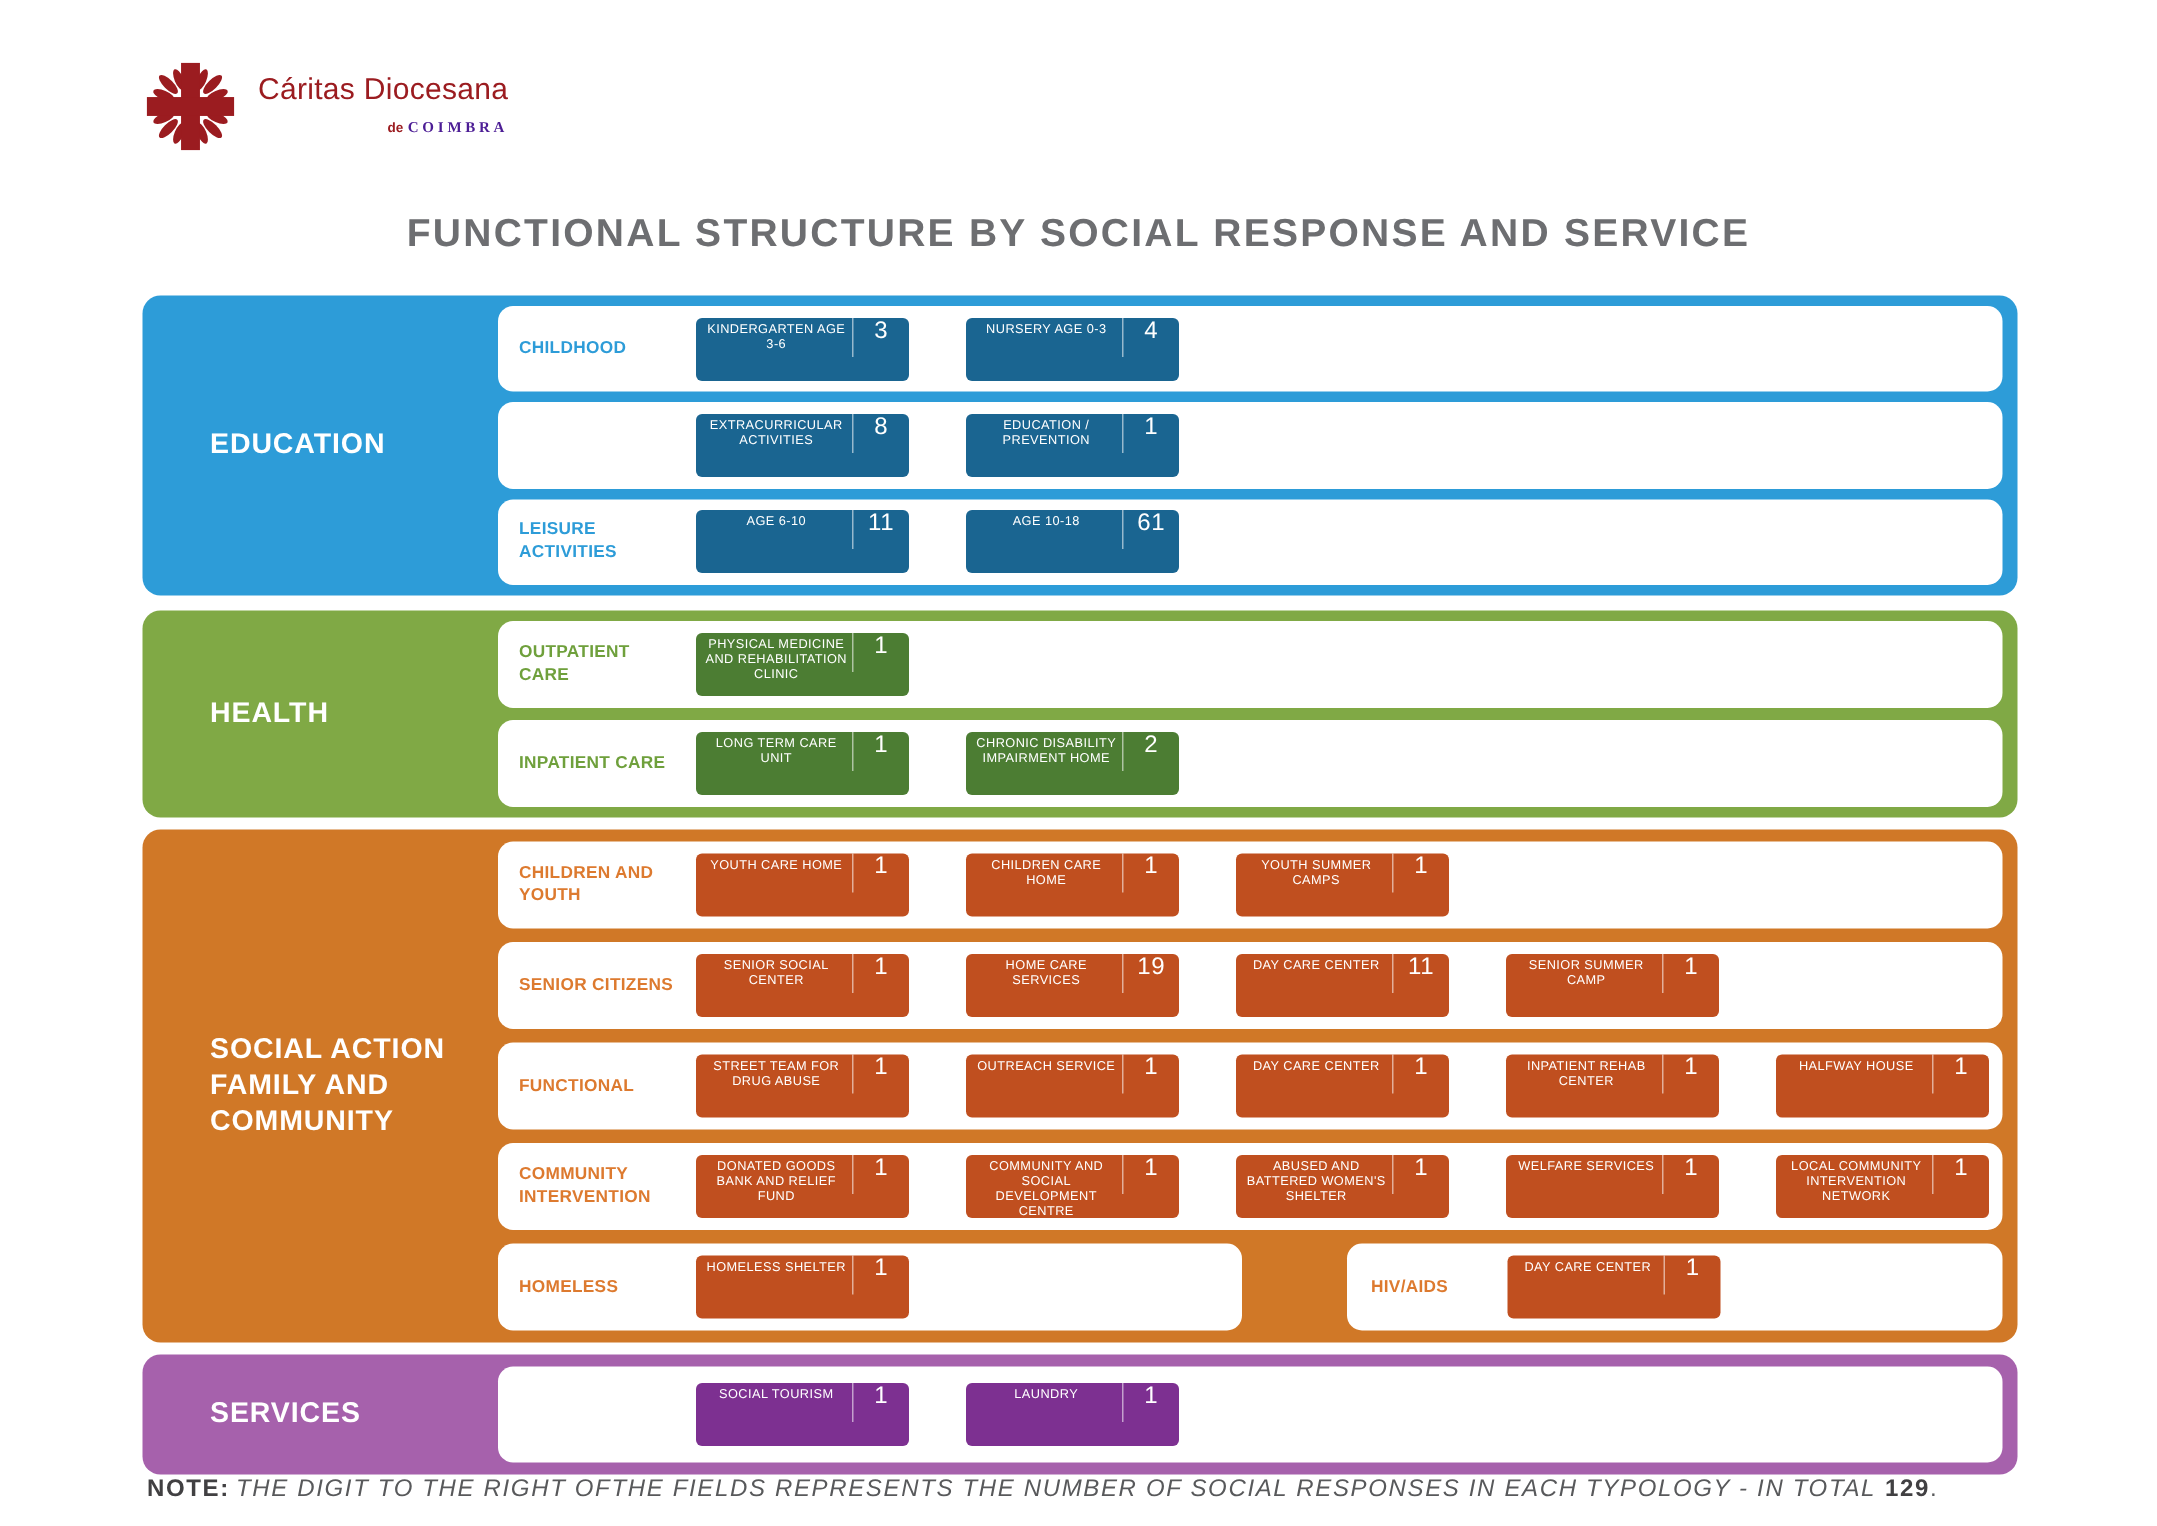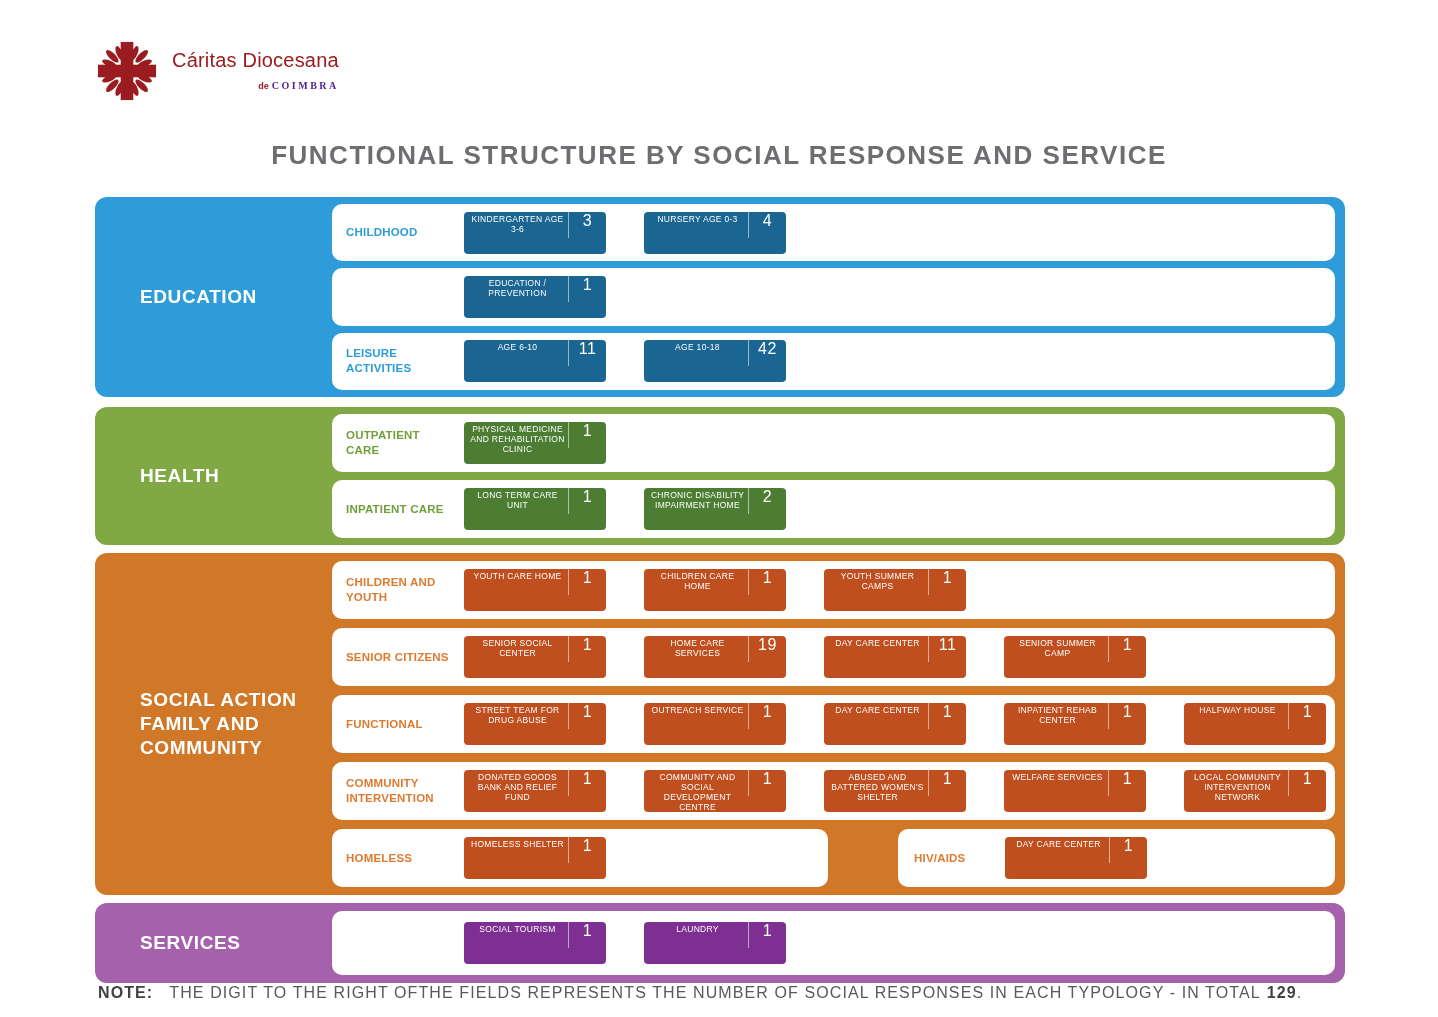--- a/index.html
+++ b/index.html
@@ -44,21 +44,21 @@
 
   .split { flex:1; display:flex; gap:70px; background:transparent; }
   .split .prow.left  { flex:0 0 496px; }
   .split .prow.right { flex:1; padding-left:16px; }
   .split .prow.right .prow-label { flex:0 0 91px; width:91px; }
 
   
   .note { position:absolute; left:98px; top:984px; font-size:16px; color:#58595B;
           letter-spacing:1.1px; white-space:nowrap; }
   .note .nb { font-weight:bold; color:#414042; }
-  .note .body { margin-left:16px; }
+  .note .body { margin-left:4px;font-style:italic; }
   .note .total { margin-left:6px; }
 </style>
 </head>
 <body>
 
 <div class="canvas">
 
   <div class="logo">
     <svg width="62" height="62" viewBox="0 0 64 64">
       <g fill="#9B1C20">
@@ -97,36 +97,41 @@
         </div>
         <div class="chip">
           <span class="chip-label">NURSERY AGE 0-3</span>
           <span class="chip-sep"></span>
           <span class="chip-value">4</span>
         </div>
       </div>
       <div class="prow">
         <div class="prow-label"></div>
         <div class="chip">
+          <span class="chip-label">EXTRACURRICULAR ACTIVITIES</span>
+          <span class="chip-sep"></span>
+          <span class="chip-value">8</span>
+        </div>
+        <div class="chip">
           <span class="chip-label">EDUCATION / PREVENTION</span>
           <span class="chip-sep"></span>
           <span class="chip-value">1</span>
         </div>
       </div>
       <div class="prow">
         <div class="prow-label">LEISURE ACTIVITIES</div>
         <div class="chip">
           <span class="chip-label">AGE 6-10</span>
           <span class="chip-sep"></span>
           <span class="chip-value">11</span>
         </div>
         <div class="chip">
           <span class="chip-label">AGE 10-18</span>
           <span class="chip-sep"></span>
-          <span class="chip-value">42</span>
+          <span class="chip-value">61</span>
         </div>
       </div>
     </section>
 
     <section class="panel health" style="--panel: #80A945; --chip: #4C7D33; --label: #6FA03C;">
       <div class="panel-label">HEALTH</div>
       <div class="prow">
         <div class="prow-label">OUTPATIENT CARE</div>
         <div class="chip">
           <span class="chip-label">PHYSICAL MEDICINE AND REHABILITATION CLINIC</span>

